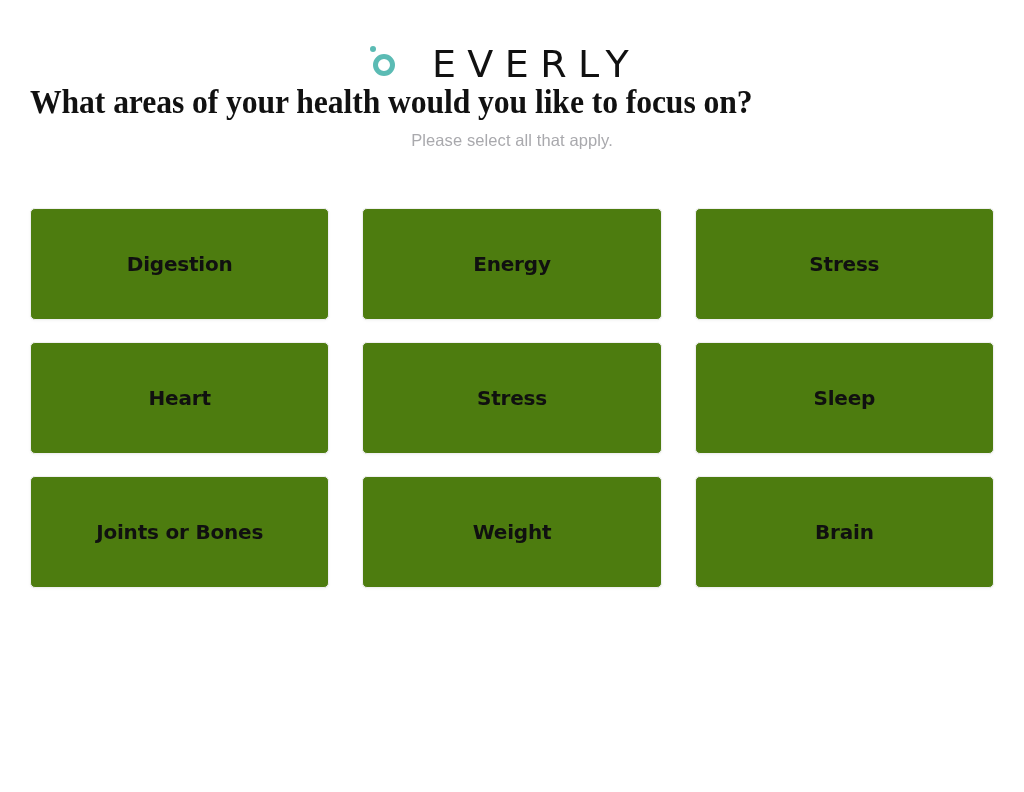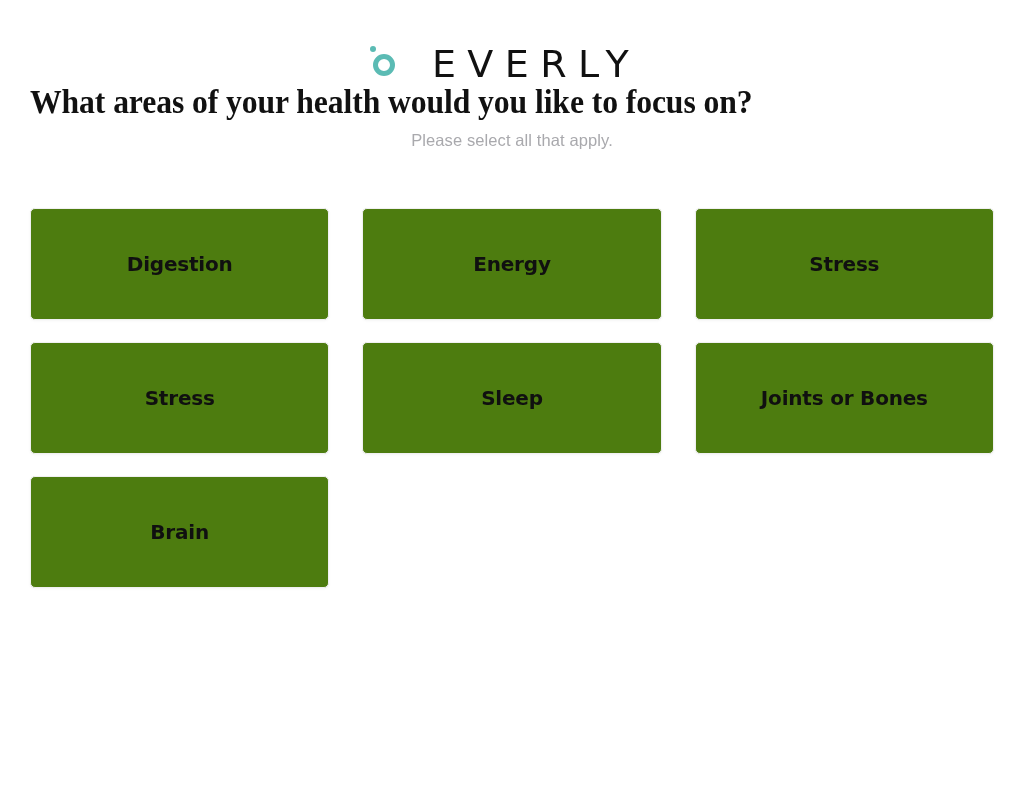--- a/index.html
+++ b/index.html
@@ -151,32 +151,38 @@
 
     <div class="option-card">
       <span class="option-label">Energy</span>
     </div>
 
     <div class="option-card">
       <span class="option-label">Stress</span>
     </div>
 
 
+    <div class="option-card">
+      <span class="option-label">Heart</span>
+    </div>
 
     <div class="option-card">
       <span class="option-label">Stress</span>
     </div>
 
     <div class="option-card">
       <span class="option-label">Sleep</span>
     </div>
 
     <div class="option-card">
       <span class="option-label">Joints or Bones</span>
     </div>
 
+    <div class="option-card">
+      <span class="option-label">Weight</span>
+    </div>
 
     <div class="option-card">
       <span class="option-label">Brain</span>
     </div>
 
   </section>
 </main>
 
 </body></html>

